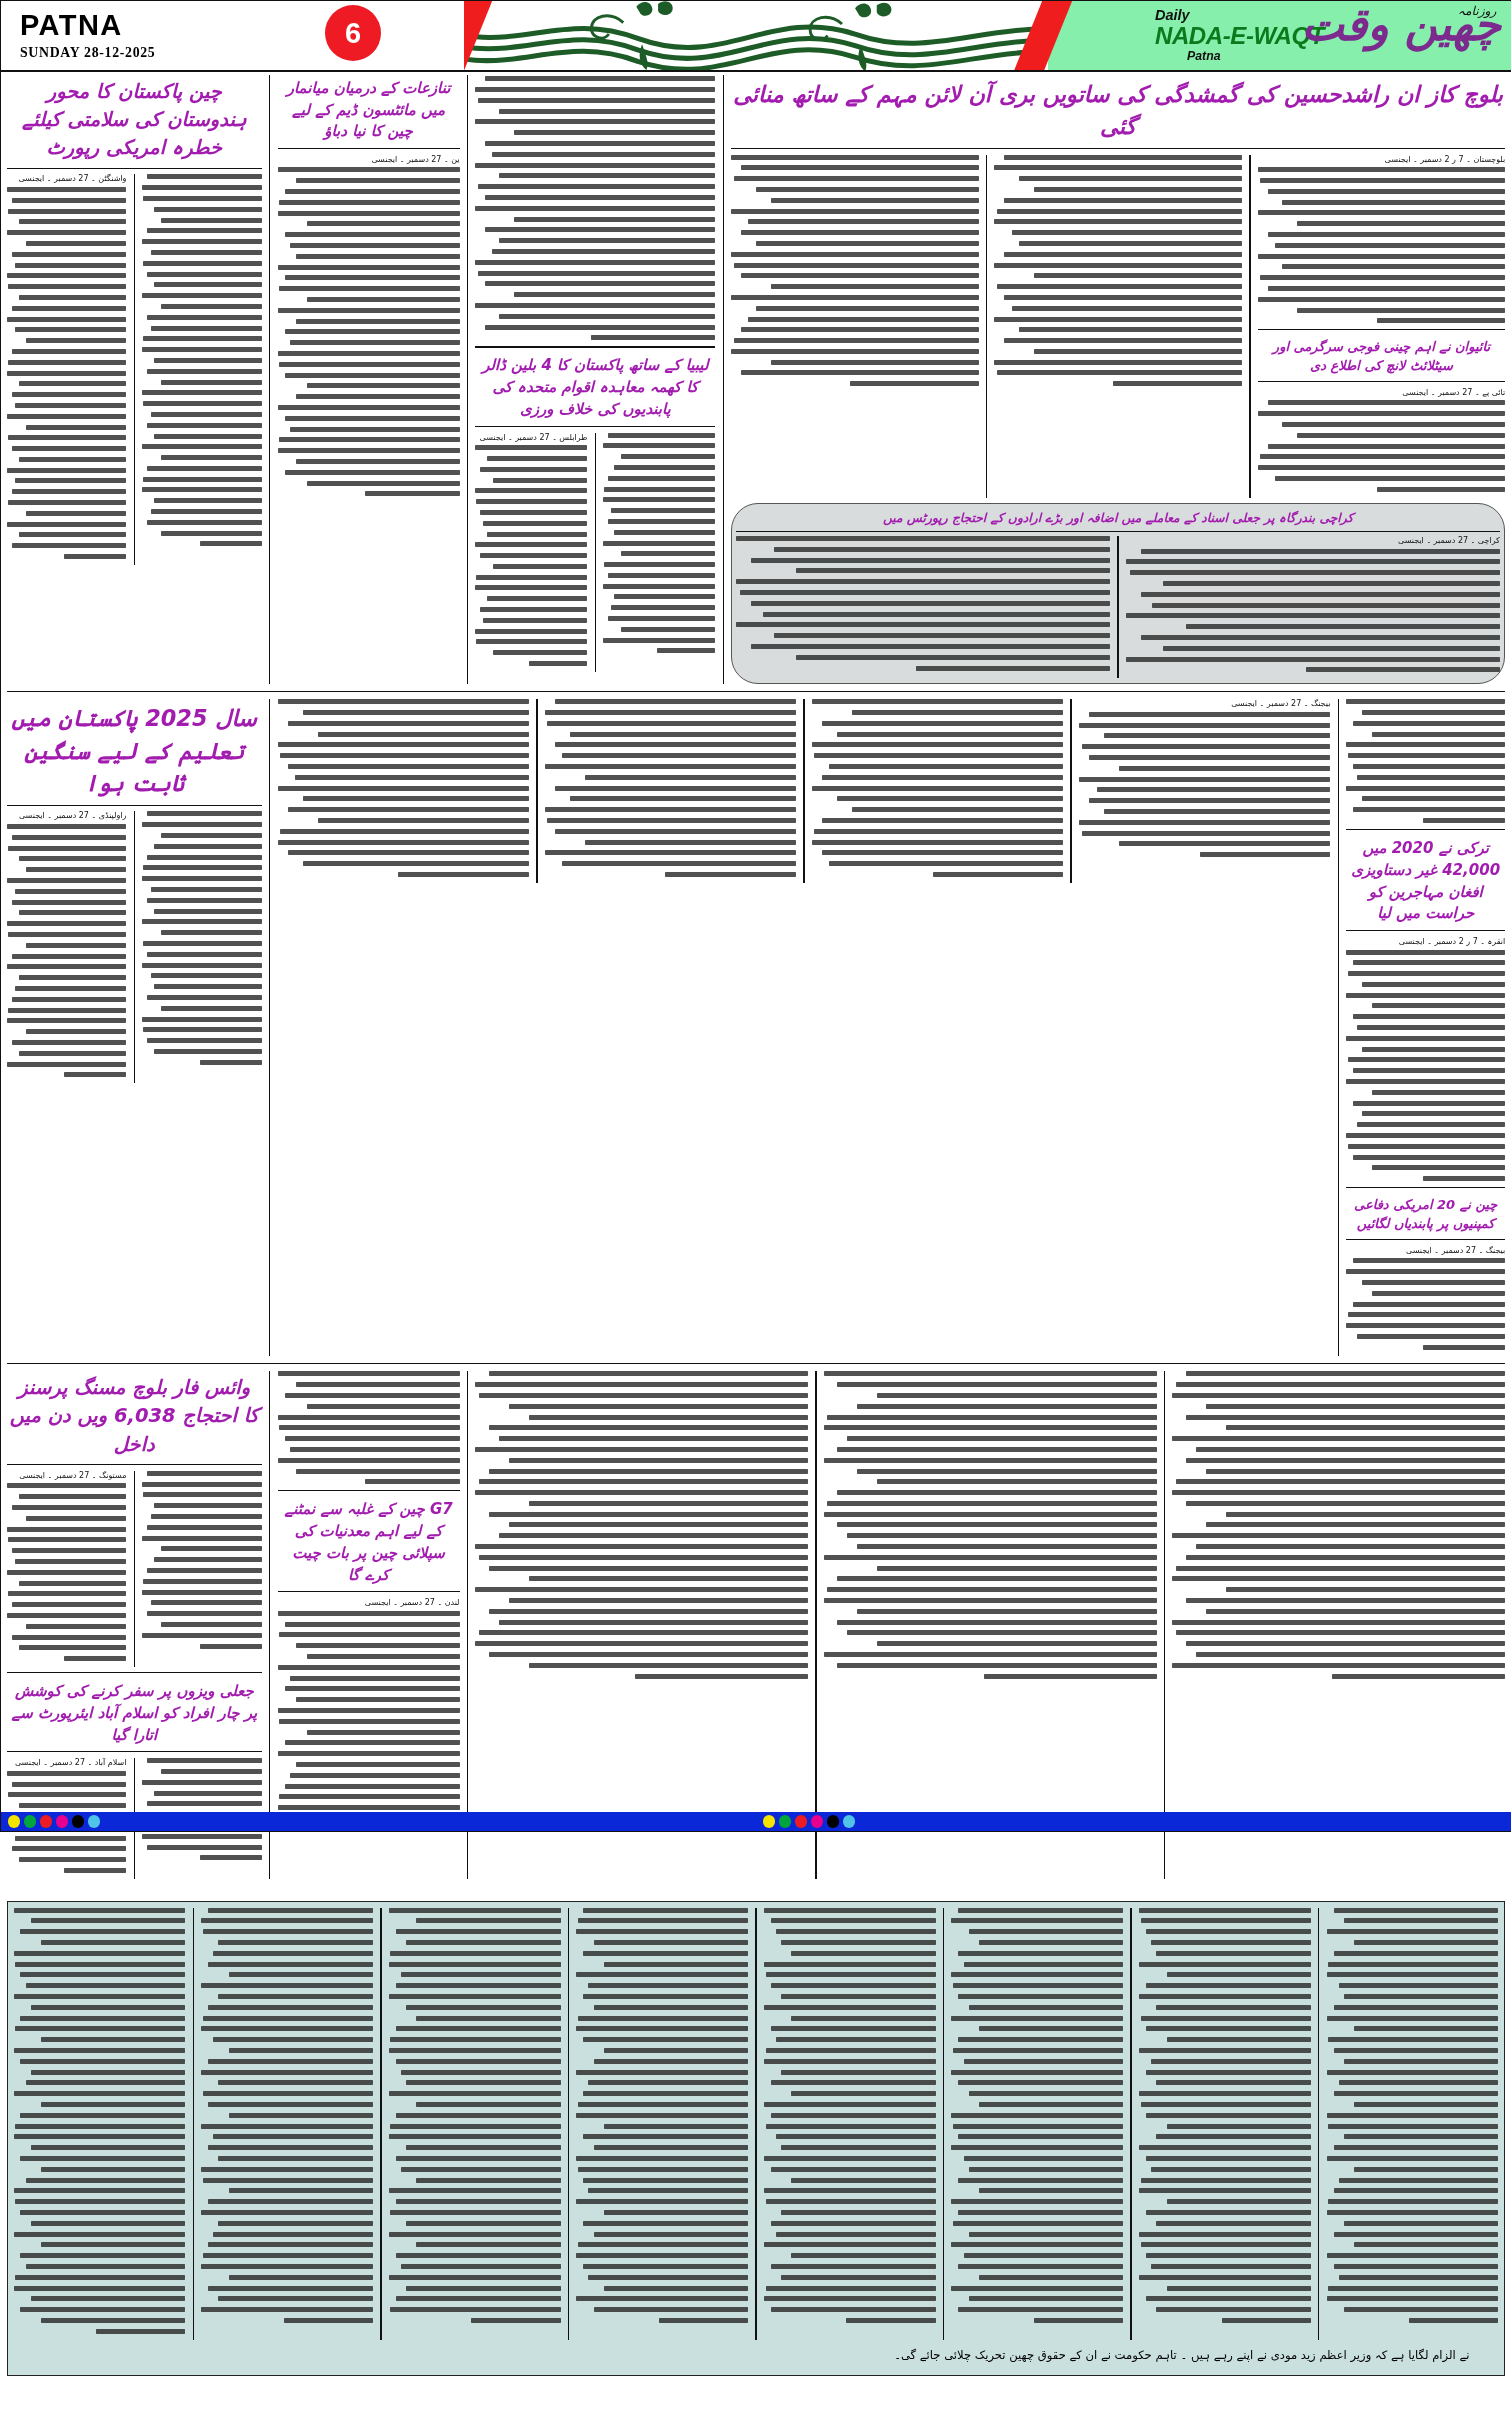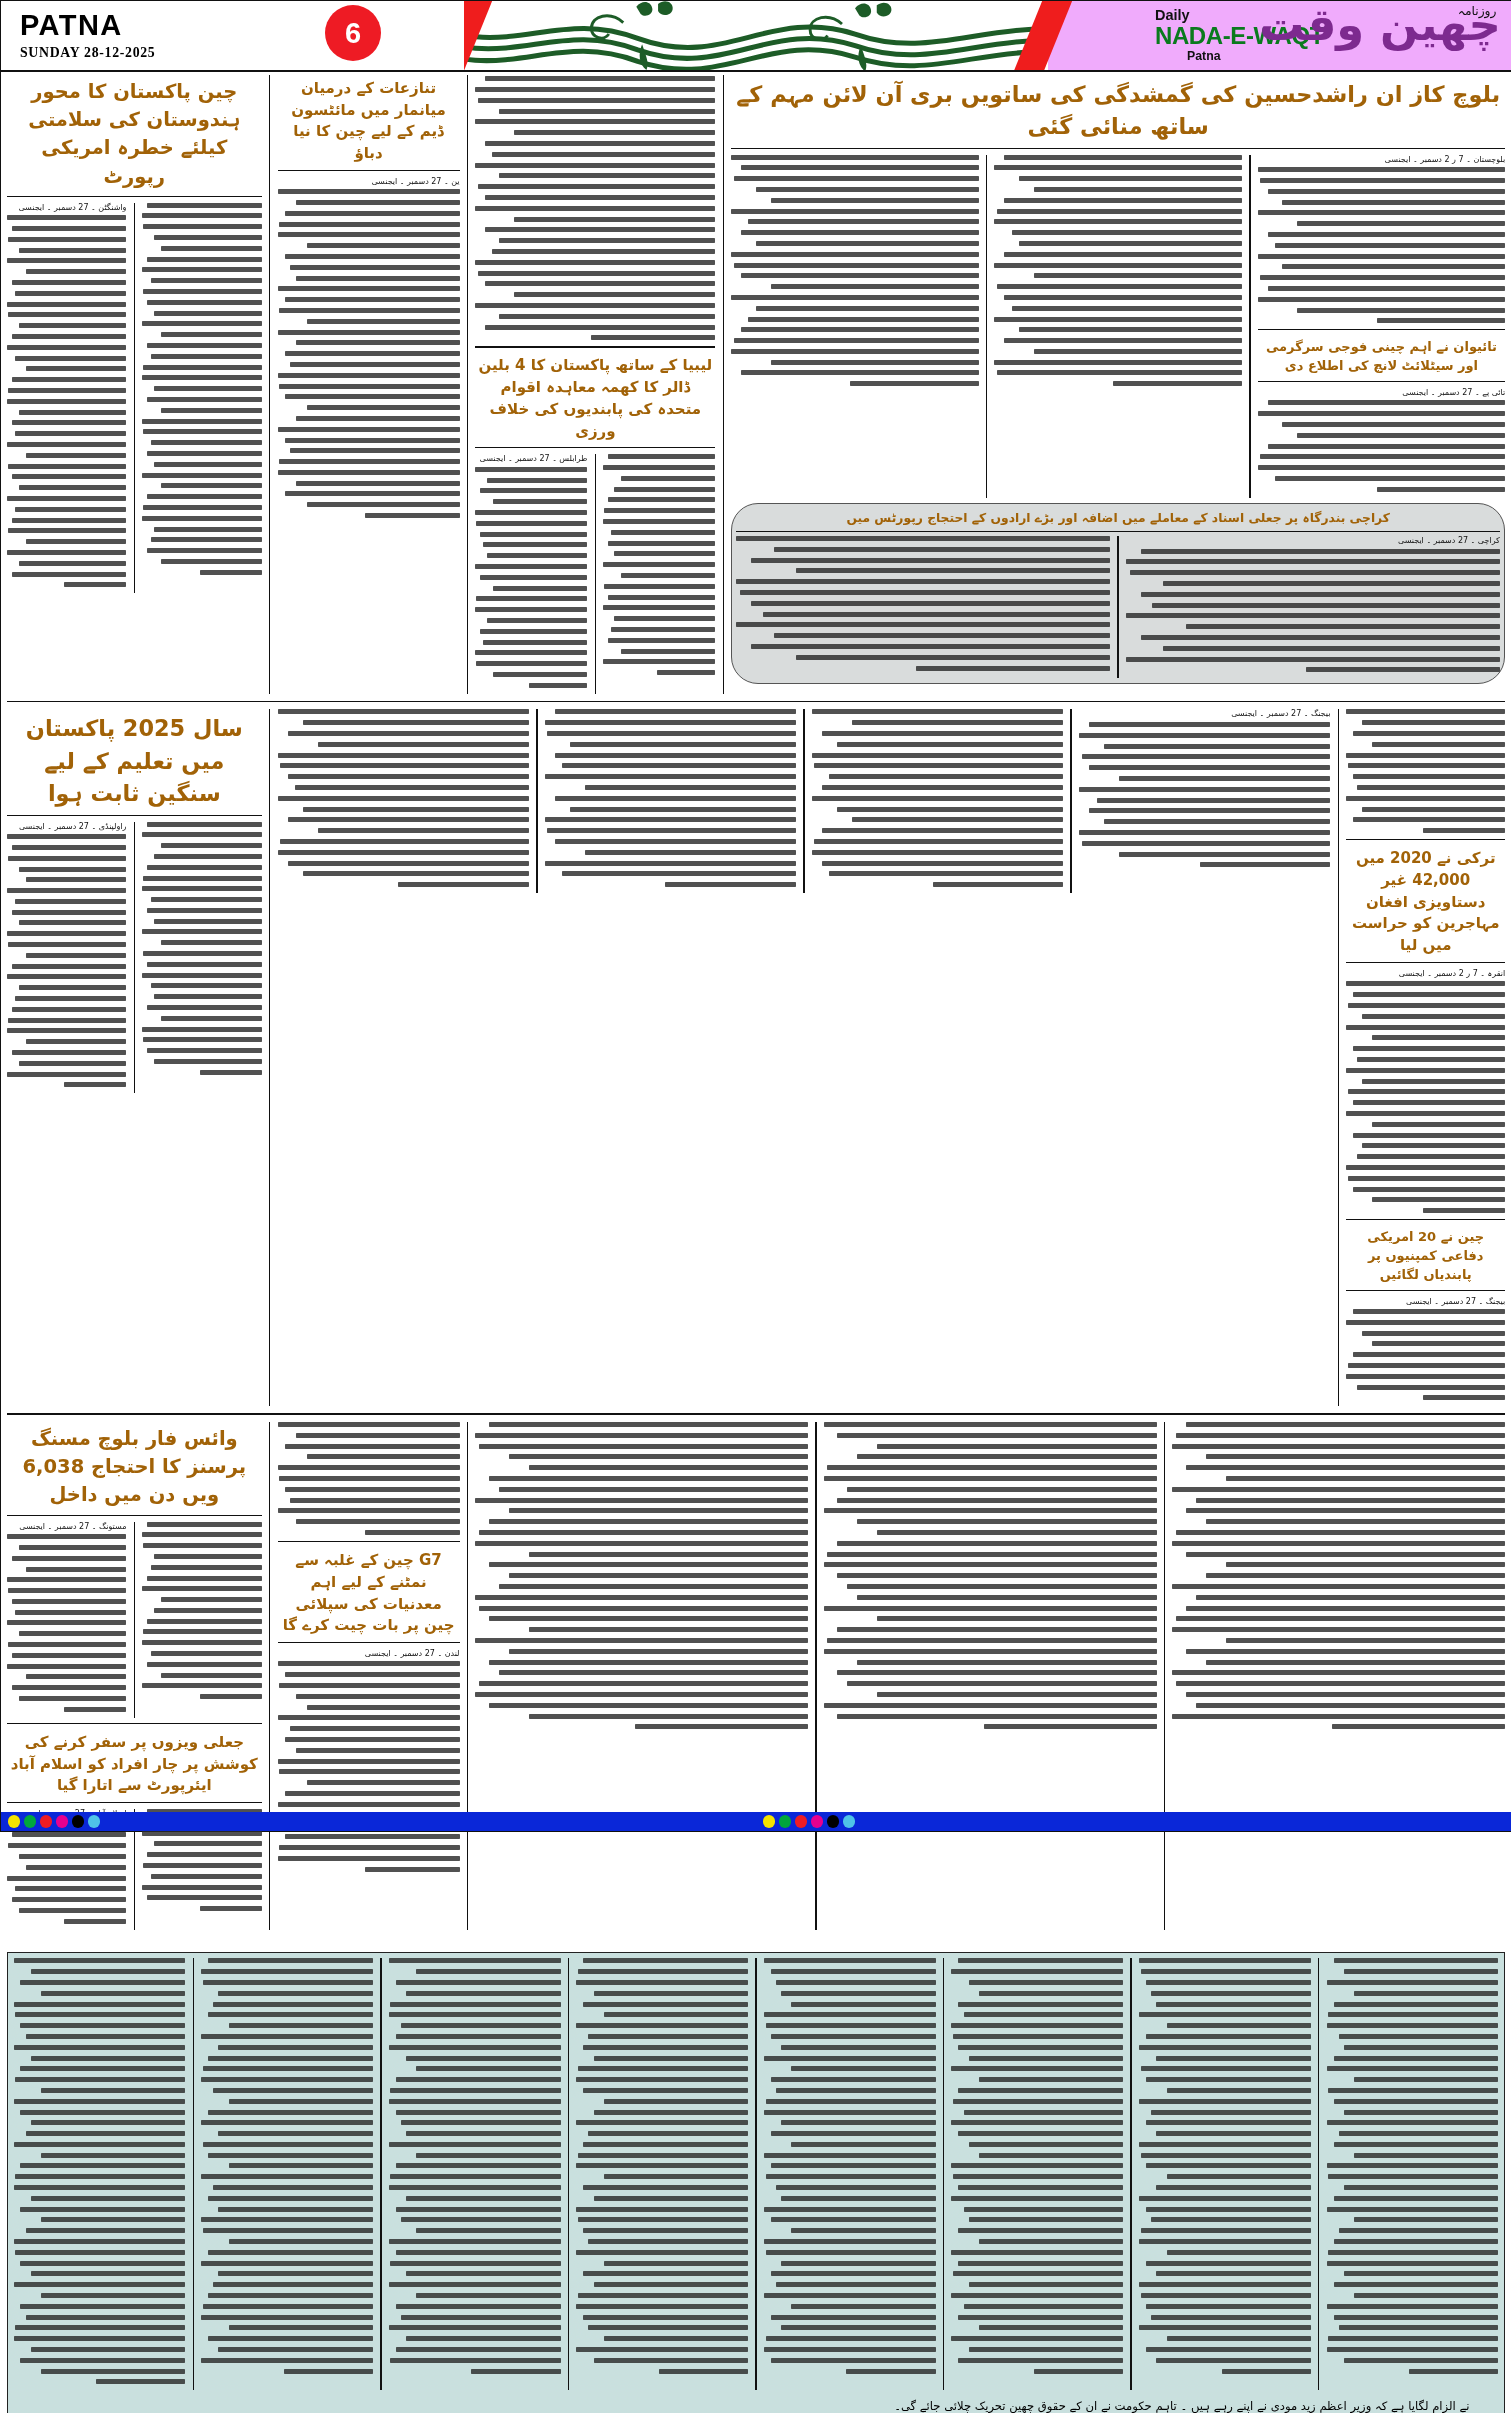--- a/index.html
+++ b/index.html
@@ -15,33 +15,33 @@
   
   .masthead{position:relative;height:69px;width:100%;display:flex;align-items:stretch;border-bottom:2.2px solid #111;background:#fff;overflow:hidden;}
   .mh-left{width:463px;flex:0 0 463px;display:flex;flex-direction:column;justify-content:center;padding-left:19px;box-sizing:border-box;background:#fff;z-index:4;}
   .mh-city{font-family:"Liberation Sans",sans-serif;font-weight:bold;font-size:29px;letter-spacing:1.4px;color:#000;line-height:1;}
   .mh-date{font-family:"Liberation Serif",serif;font-weight:bold;font-size:13.8px;letter-spacing:0.7px;color:#000;margin-top:5px;}
   .mh-orn{position:absolute;left:405px;top:0;width:717px;height:69px;z-index:1;}
   .mh-redslash{position:absolute;left:443px;top:-5.8px;width:33px;height:87px;background:#ef1d1d;transform:skewX(-22deg);z-index:3;}
   .mh-redslash2{position:absolute;left:1026px;top:-5.8px;width:30px;height:87px;background:#ef1d1d;transform:skewX(-22deg);z-index:3;}
   .mh-badge{position:absolute;left:324px;top:4.3px;width:56px;height:56px;border-radius:50%;background:#ee1b24;color:#fff;
             font-family:"Liberation Sans",sans-serif;font-weight:bold;font-size:29px;display:flex;align-items:center;justify-content:center;z-index:6;}
-  .mh-right{position:absolute;right:0;top:0;width:463px;height:69px;background:#f0abfc;z-index:2;display:flex;align-items:center;}
+  .mh-right{position:absolute;right:0;top:0;width:463px;height:69px;background:#86efac;z-index:2;display:flex;align-items:center;font-style:italic;}
   .mh-logo-en{position:absolute;left:107px;top:7.2px;text-align:left;}
   .mh-daily{font-family:"Liberation Sans",sans-serif;font-size:14.5px;font-weight:bold;color:#111;line-height:1;}
   .mh-name{font-family:"Liberation Sans",sans-serif;font-size:24px;font-weight:bold;color:#0a7a1d;line-height:1.05;letter-spacing:-0.4px;}
   .mh-patna{font-family:"Liberation Sans",sans-serif;font-size:12.3px;font-weight:bold;color:#111;line-height:1;margin-top:2.2px;margin-left:32px;}
   .mh-logo-ur{position:absolute;right:10px;top:1.4px;font-family:"DejaVu Sans",sans-serif;font-size:45px;color:#7d2a8f;font-weight:bold;line-height:1;direction:rtl;}
   .mh-logo-ur2{position:absolute;right:14.5px;top:2.9px;font-family:"DejaVu Sans",sans-serif;font-size:12.3px;color:#111;direction:rtl;}
 
   
   .body-wrap{position:relative;width:100%;box-sizing:border-box;padding:2.9px 5.8px 0 5.8px;}
 
   .urdu{direction:rtl;text-align:justify;font-family:"DejaVu Sans",sans-serif;}
-  .hl{direction:rtl;text-align:center;font-family:"DejaVu Sans",sans-serif;font-weight:bold;color:#a16207;line-height:1.5;}
+  .hl{direction:rtl;text-align:center;font-family:"DejaVu Sans",sans-serif;font-weight:bold;color:#a21caf;line-height:1.5;font-style:italic;}
 
   
   .tx{direction:rtl;}
   .tx i{display:block;height:5px;background:#2b2b2b;border-radius:0.7px;margin:0 0 5.8px 0;opacity:.82;}
   .tx i.s1{width:100%}
   .tx i.s2{width:96%}
   .tx i.s3{width:90%}
   .tx i.s4{width:99%}
   .tx i.s5{width:84%}
   .tx i.s6{width:93%}

